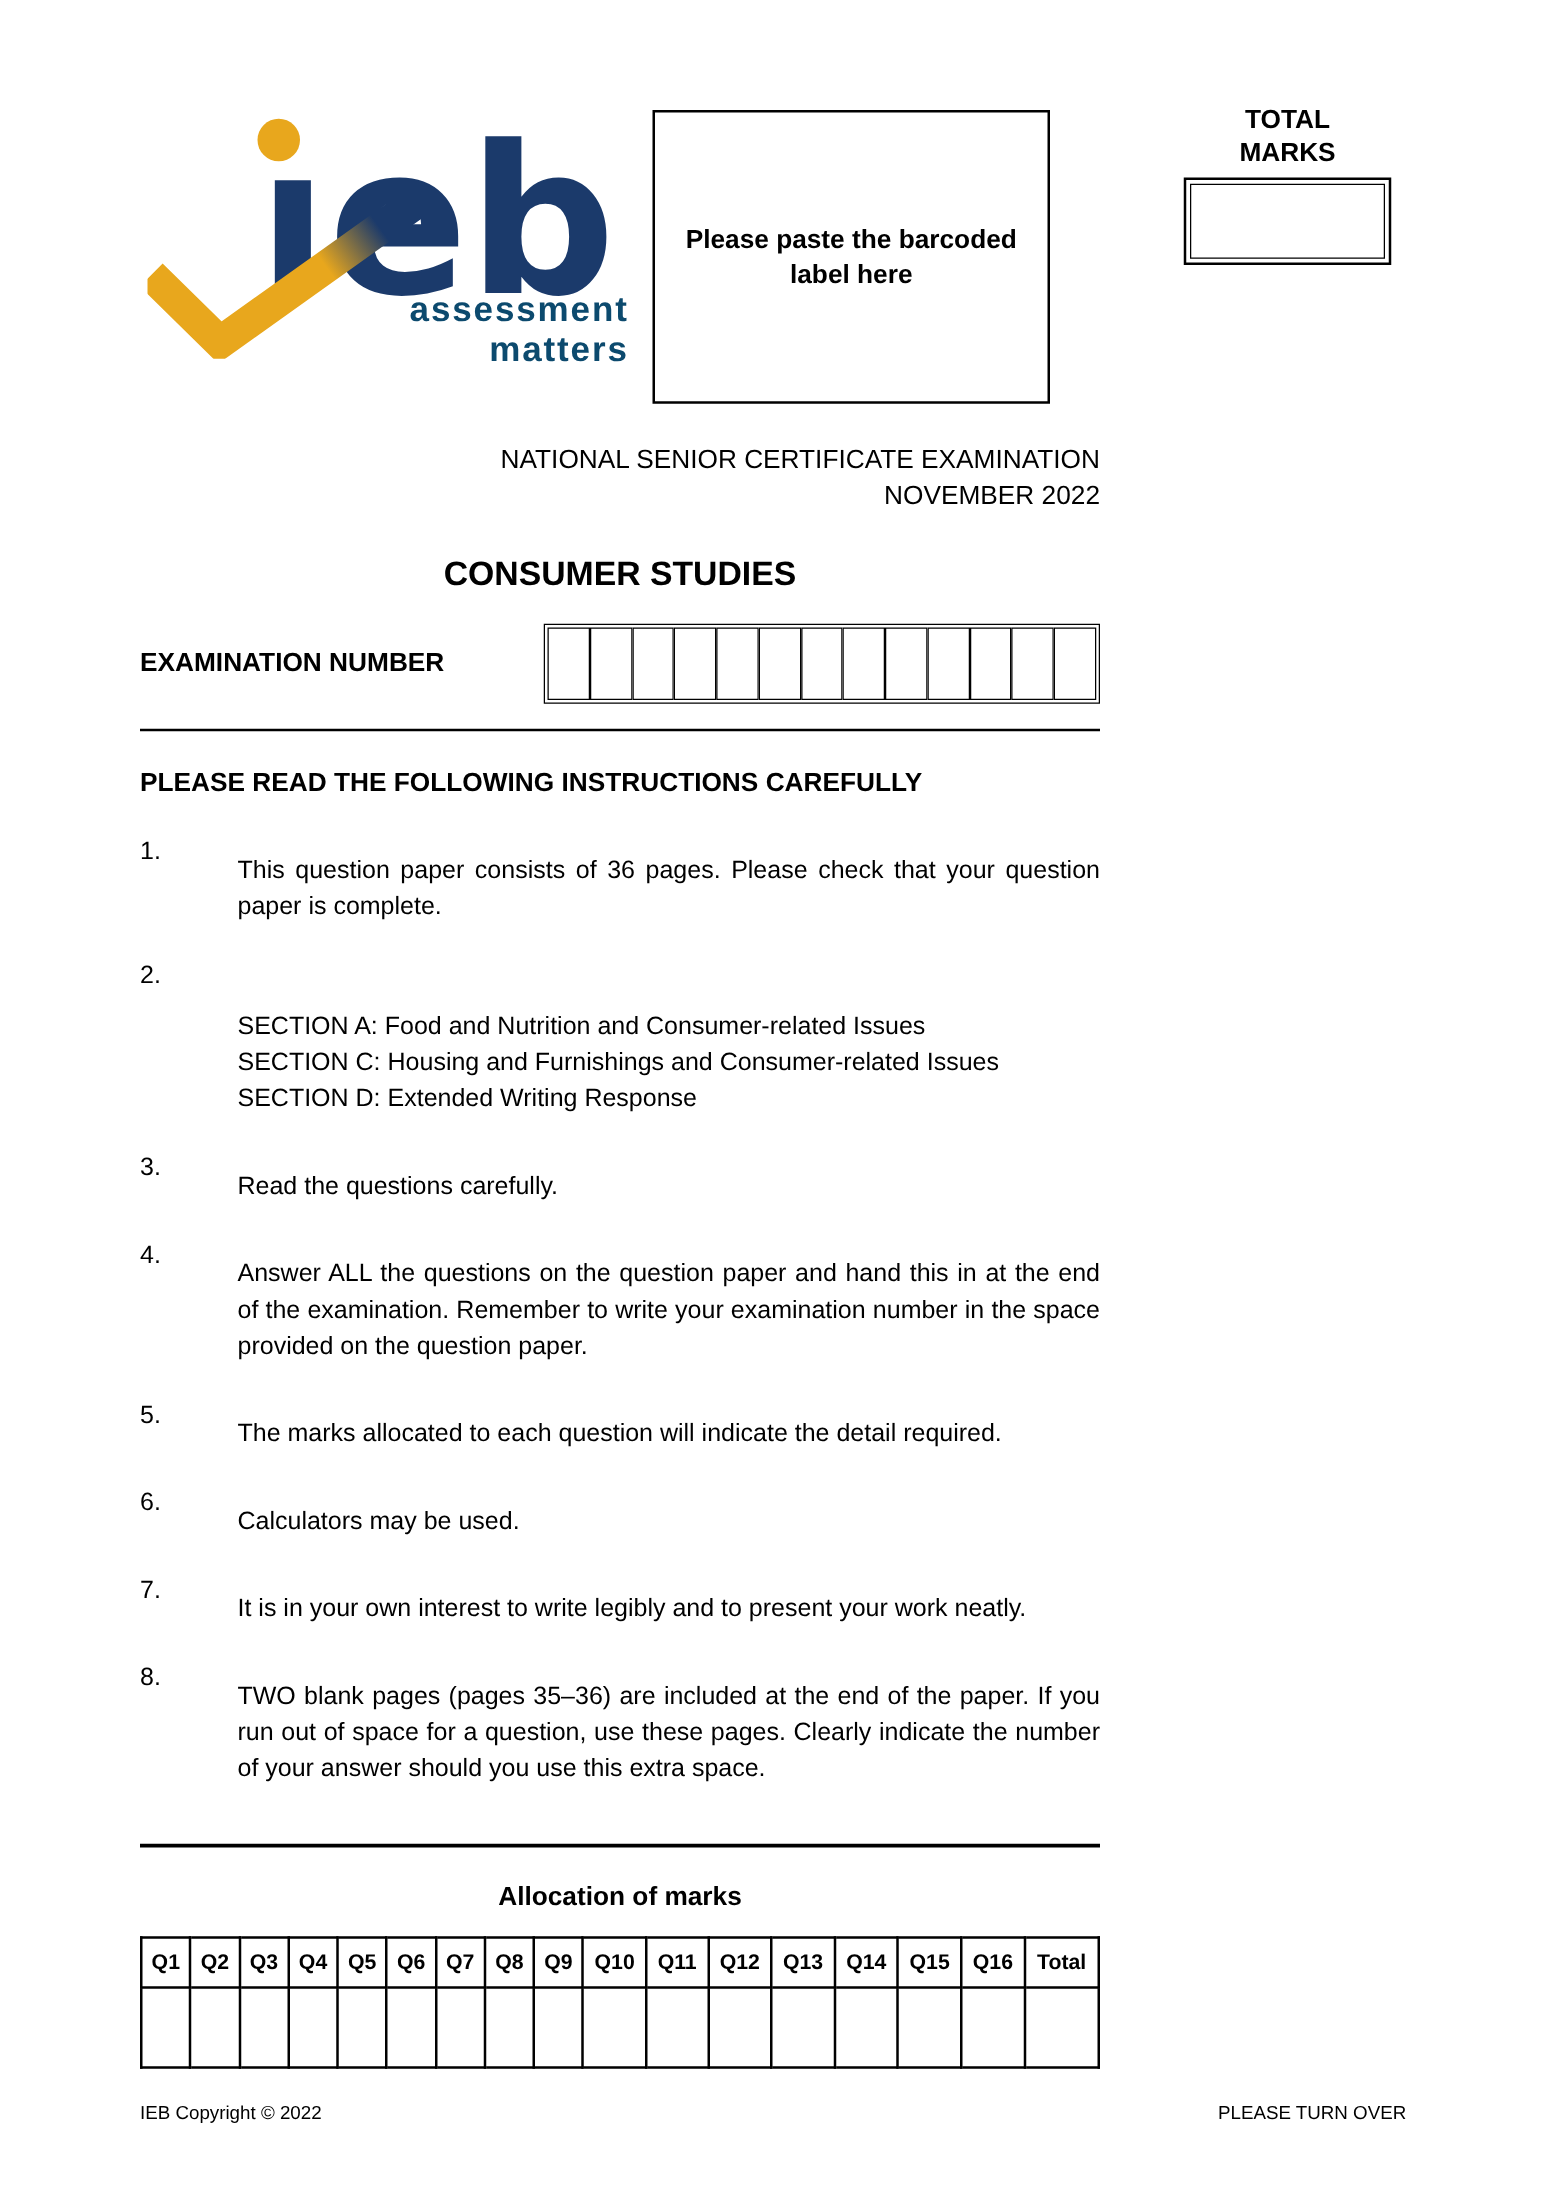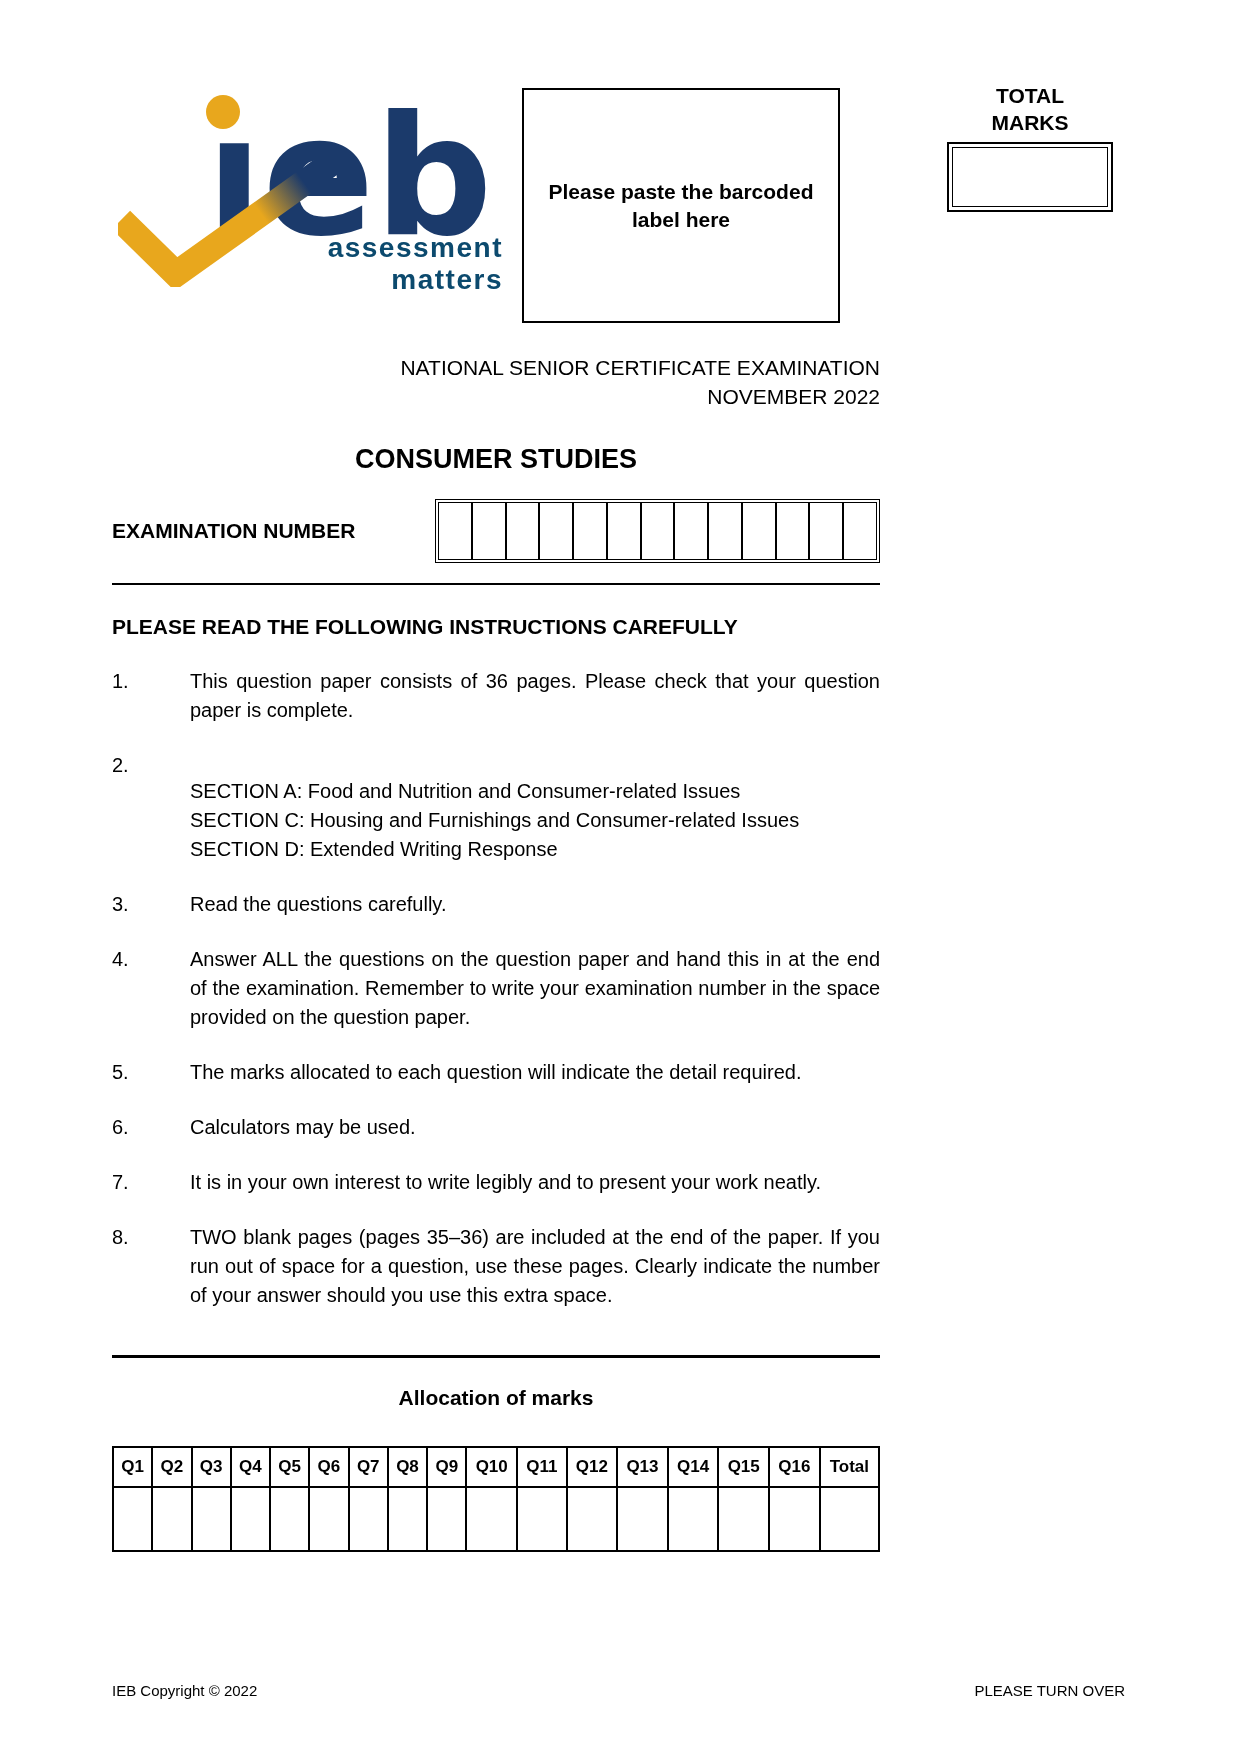--- a/index.html
+++ b/index.html
@@ -34,30 +34,30 @@
   .exam-cell { flex:1; border:1px solid #000; background:#fff; }
 
   .time-row { margin-top:29px; display:flex; justify-content:space-between; font-size:21px; line-height:29px; }
 
   .rule-1 { margin-top:20px; border:0; border-top:2px solid #000; height:0; }
   .instr-heading { margin-top:27px; font-weight:bold; font-size:21px; line-height:29px; }
 
   .instr-list { margin-top:0; }
   .instr-item { display:flex; margin-top:26px; }
   .instr-num { flex:0 0 78px; font-size:20px; line-height:29px; }
-  .instr-body { flex:1; font-size:20px; line-height:29px; }
+  .instr-body { flex:1; font-size:20px; line-height:29px;margin-top:15px; }
   .instr-text { text-align:justify; }
   .sections { margin-top:26px; }
   .section-line { font-size:20px; line-height:29px; }
   .section-label { font-weight:normal; }
 
   .rule-2 { margin-top:45px; border:0; border-top:3px solid #000; height:0; }
   .alloc-heading { margin-top:25px; text-align:center; font-weight:bold; font-size:21px; line-height:29px; }
 
-  .alloc-table { margin-top:34px; width:100%; border-collapse:collapse; }
+  .alloc-table { margin-top:17px; width:100%; border-collapse:collapse; }
   .alloc-table th { border:2px solid #000; font-weight:bold; font-size:17px; height:40px; padding:2px 4px; text-align:center; }
   .alloc-table td { border:2px solid #000; height:64px; }
 
   .footer { position:absolute; left:112px; right:115px; top:1682px; display:flex; justify-content:space-between;
             font-size:15px; }
 </style>
 </head>
 <body>
 
 <div class="page">

